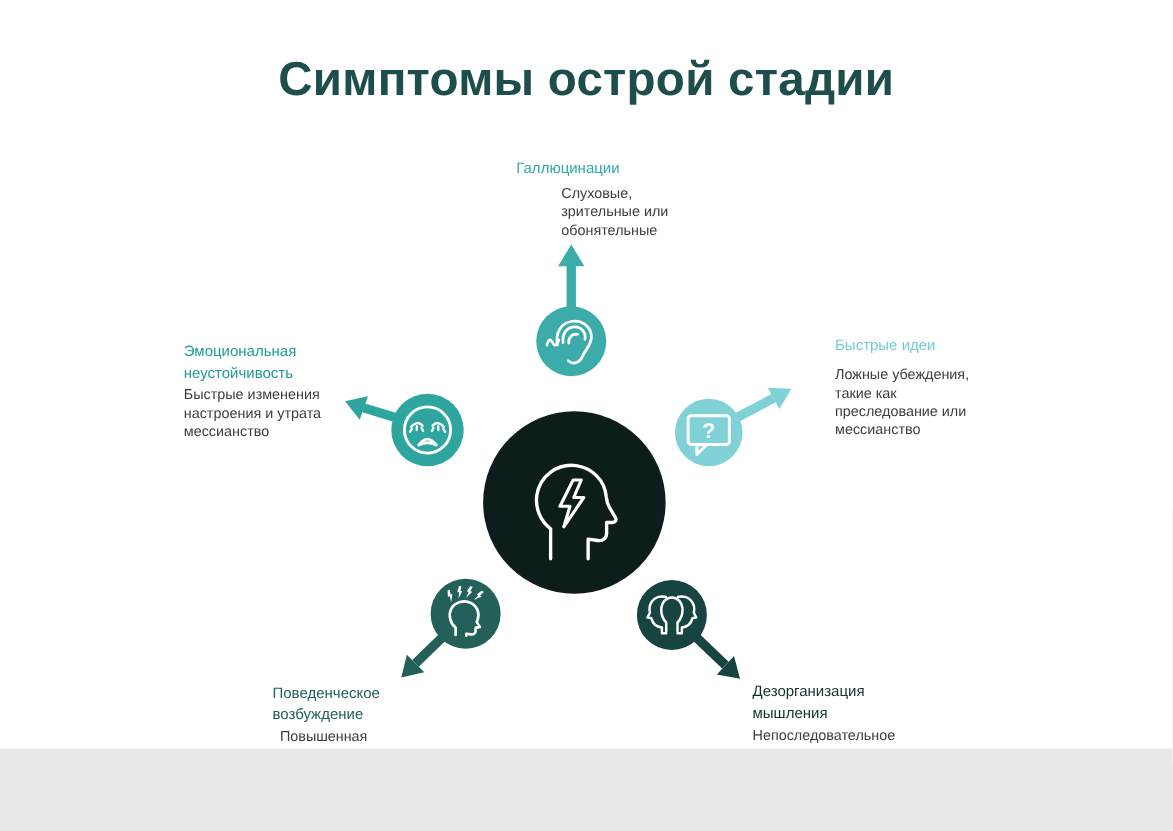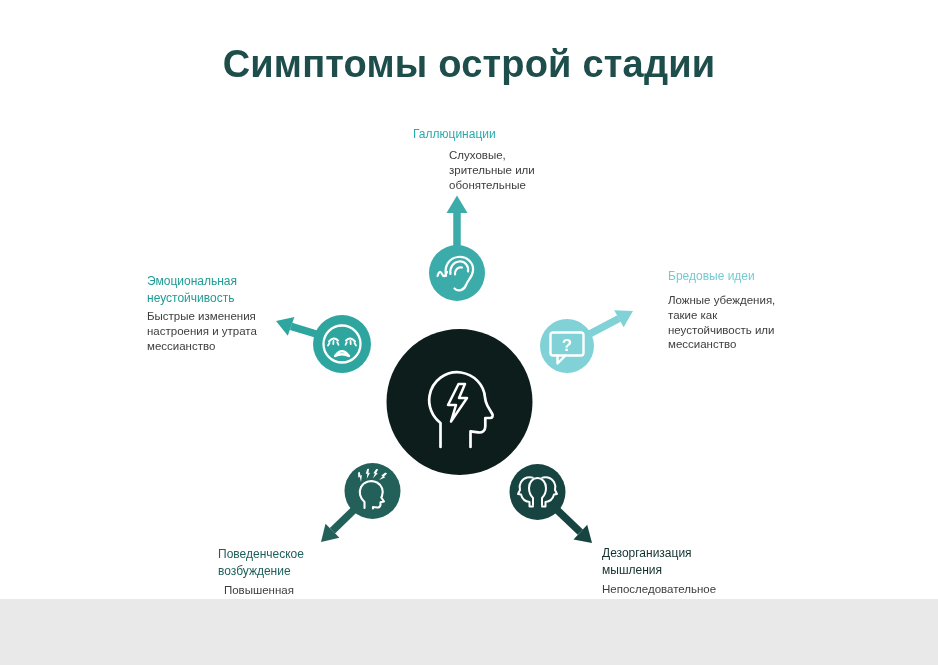--- a/index.html
+++ b/index.html
@@ -116,24 +116,24 @@
   </svg>
 
   <div>
     <div class="heading h-hall" style="color: rgb(43, 170, 173);">Галлюцинации</div>
     <div class="body b-hall" style="color: rgb(61, 61, 61);">Слуховые,
 зрительные или
 обонятельные</div>
   </div>
 
   <div>
-    <div class="heading h-del" style="color: rgb(116, 203, 209);">Бредовые идеи</div>
+    <div class="heading h-del" style="color: rgb(116, 203, 209);">Быстрые идеи</div>
     <div class="body b-del" style="color: rgb(61, 61, 61);">Ложные убеждения,
 такие как
-неустойчивость или
+преследование или
 мессианство</div>
   </div>
 
   <div>
     <div class="heading h-emo" style="color: rgb(31, 156, 148);">Эмоциональная
 неустойчивость</div>
     <div class="body b-emo" style="color: rgb(61, 61, 61);">Быстрые изменения
 настроения и утрата
 мессианство</div>
   </div>

